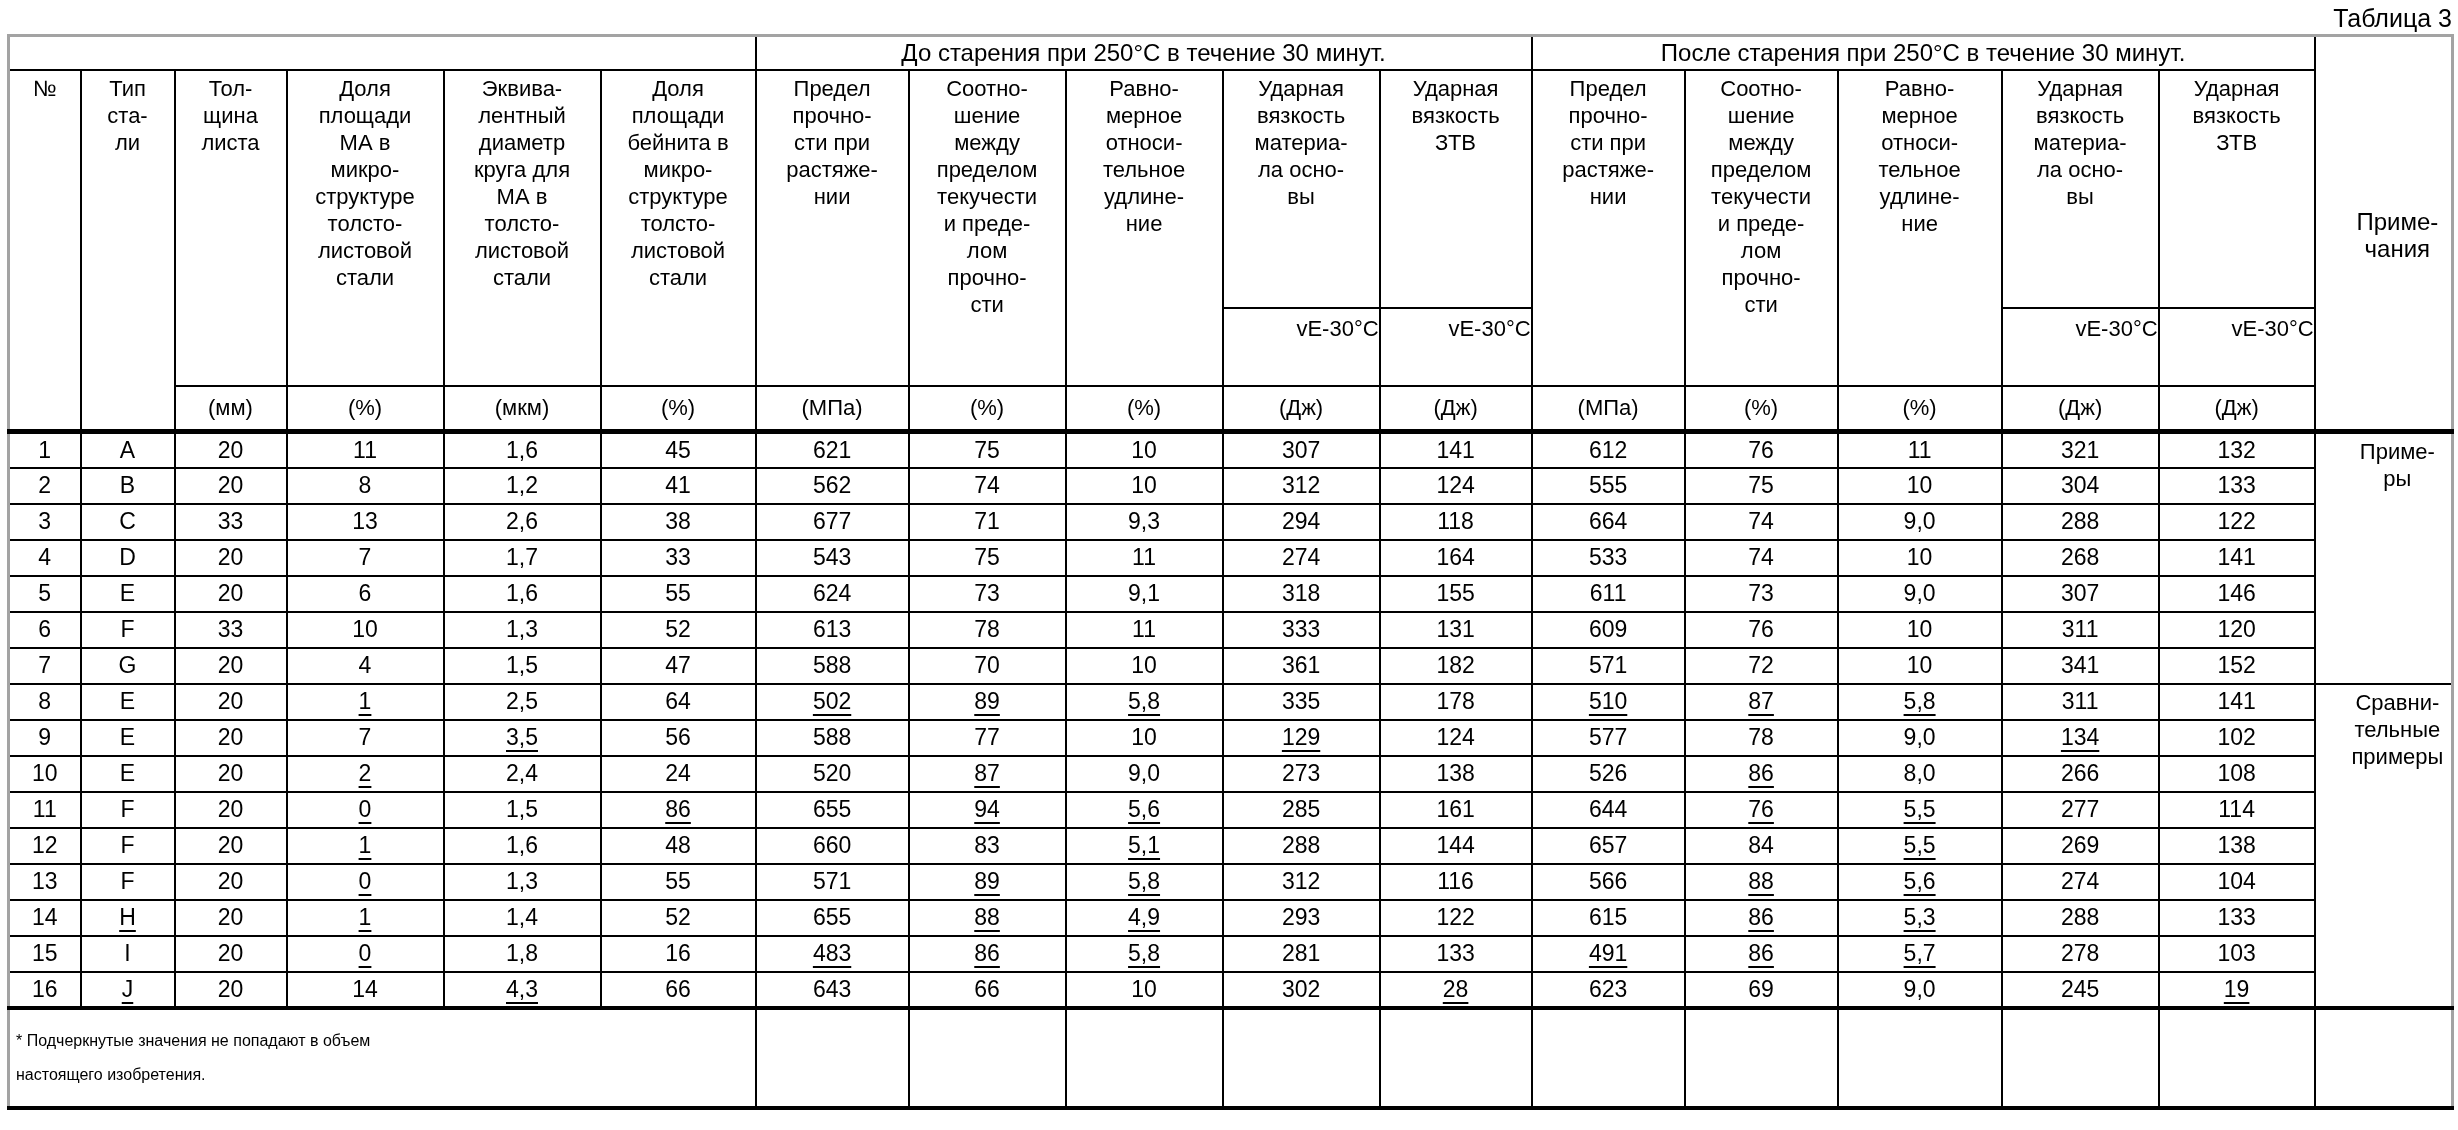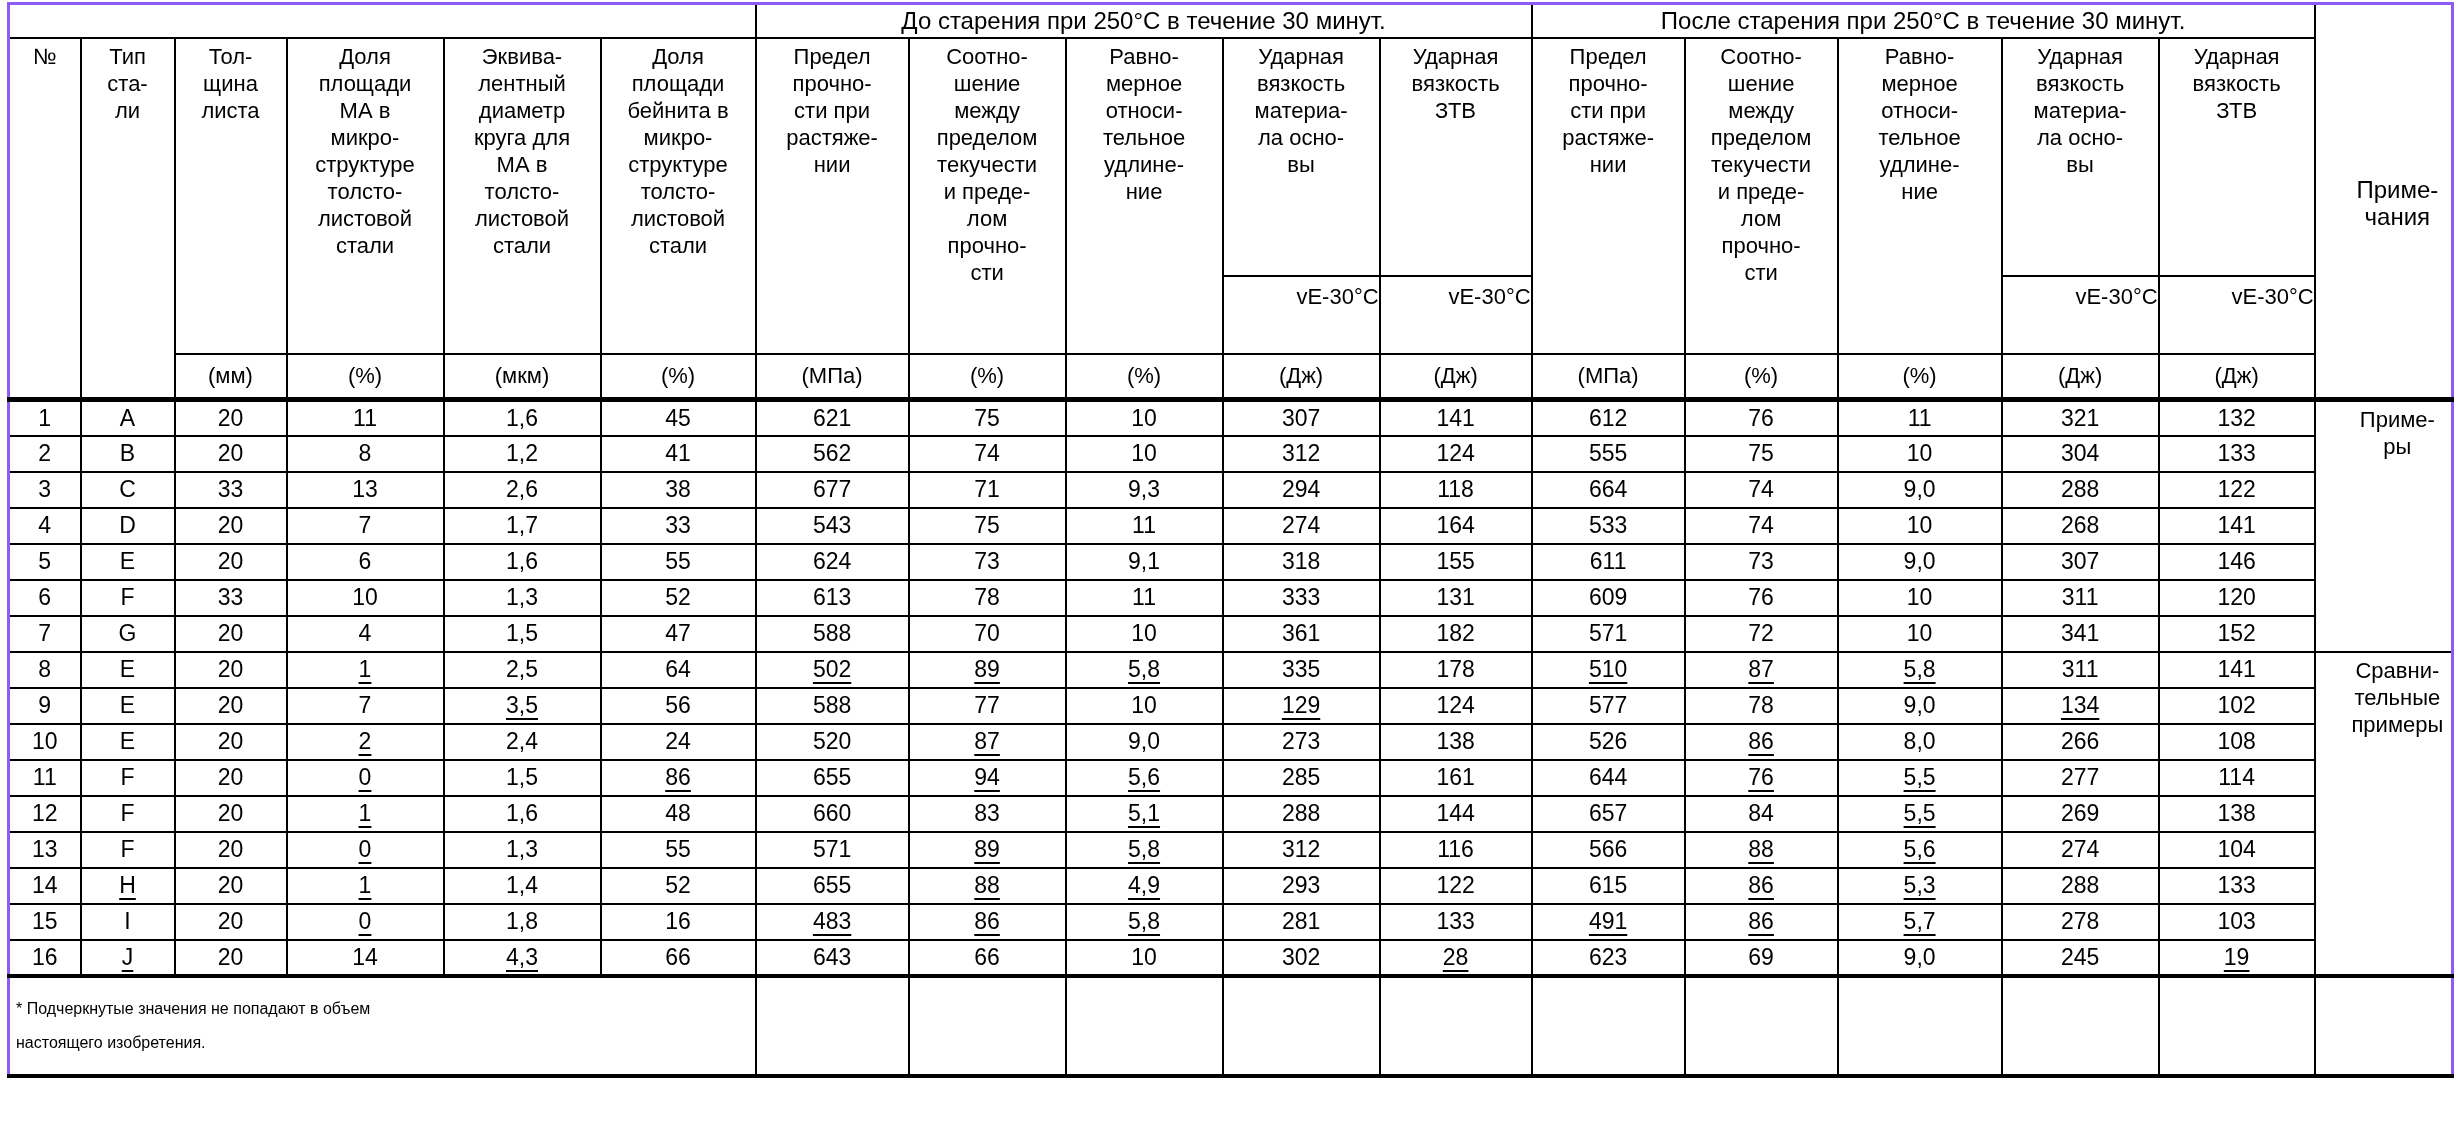--- a/index.html
+++ b/index.html
@@ -2,21 +2,21 @@
 <html><head>
 <meta charset="utf-8">
 <style>
   html,body{margin:0;padding:0;background:#fff;color:#000;
     font-family:"Liberation Sans","DejaVu Sans",sans-serif;}
   body{width:2458px;height:1130px;overflow:hidden;}
   .wrap{margin:2px 6px 0 7px;}
   .title{height:32px;width:2445px;text-align:right;font-size:25px;
     padding-right:2px;line-height:32px;}
   table{border-collapse:collapse;table-layout:fixed;width:2445px;
-    border:3px solid #8b5cf6;}
+    border:3px solid #a3a3a3;}
   th,td{border:2px solid #000;text-align:center;padding:0;
     font-weight:normal;overflow:hidden;}
   thead th{vertical-align:top;padding-top:4px;font-size:22px;line-height:27px;
     white-space:pre-line;}
   tr.group{height:34px;}
   tr.group td{font-size:24px;vertical-align:middle;}
   tr.hmain{height:238px;}
   tr.hve{height:78px;}
   tr.hve th{vertical-align:top;padding-top:6px;text-align:right;}
   tr.hunits{height:46px;margin-top:44px;}
@@ -30,20 +30,21 @@
   tr.foot td{border-top:4px solid #000;border-bottom:4px solid #000;}
   td.footnote{text-align:left;vertical-align:middle;padding-left:6px;
     font-size:16px;line-height:34px;white-space:pre-line;}
   .u{text-decoration:underline;text-underline-offset:5px;
     text-decoration-thickness:2px;}
 </style>
 </head>
 <body>
 
 <div class="wrap">
+  <div class="title">Таблица 3</div>
   <table>
     <colgroup>
       <col style="width:72px">
         <col style="width:94px">
         <col style="width:112px">
       <col style="width:157px">
         <col style="width:157px">
         <col style="width:155px">
       <col style="width:153px">
         <col style="width:157px">

